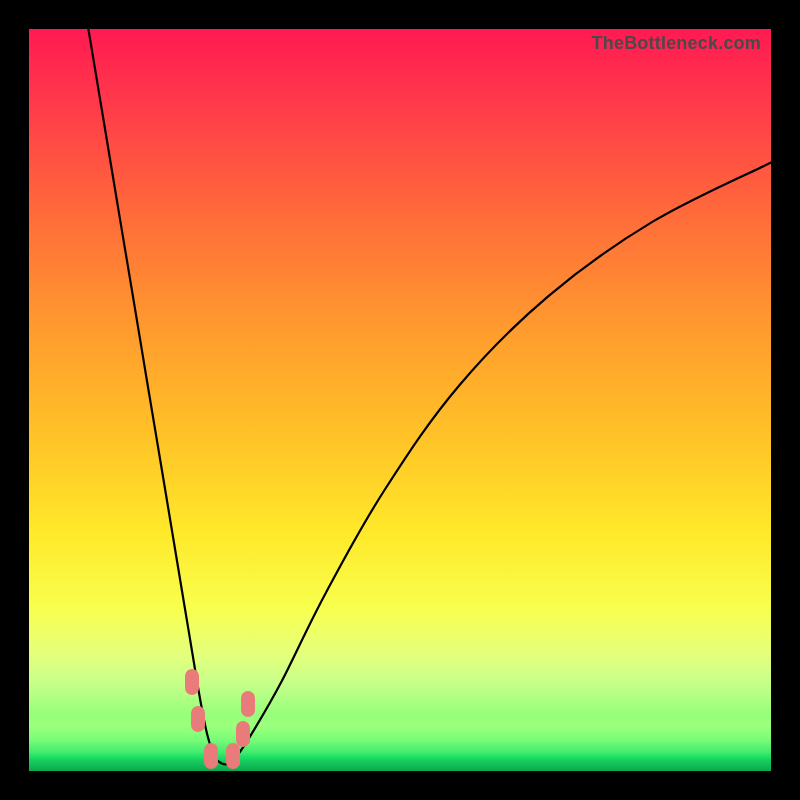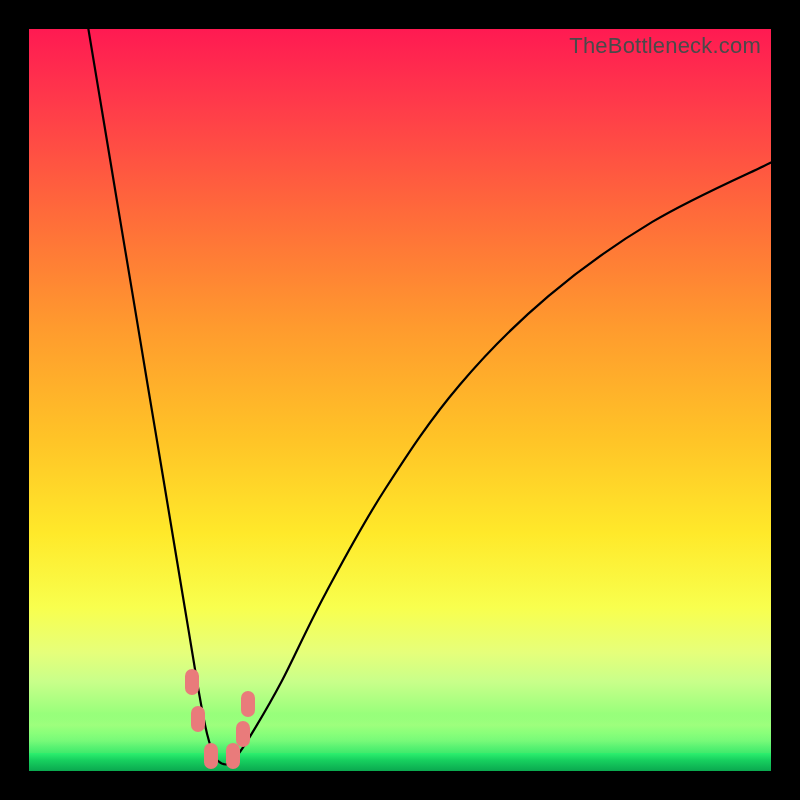--- a/index.html
+++ b/index.html
@@ -32,22 +32,22 @@
       #28e86a 97%,
       #15c85e 98.5%,
       #069a4a 100%
     );
   }
   .watermark {
     position: absolute;
     top: 4px;
     right: 10px;
     color: #4a4a4a;
-    font-size: 22px;
-    font-weight: 400;
+    font-size: 18px;
+    font-weight: 700;
     letter-spacing: 0.2px;
     z-index: 5;
   }
   svg.curve {
     position: absolute;
     left: 0;
     top: 0;
     width: 742px;
     height: 742px;
     z-index: 3;

